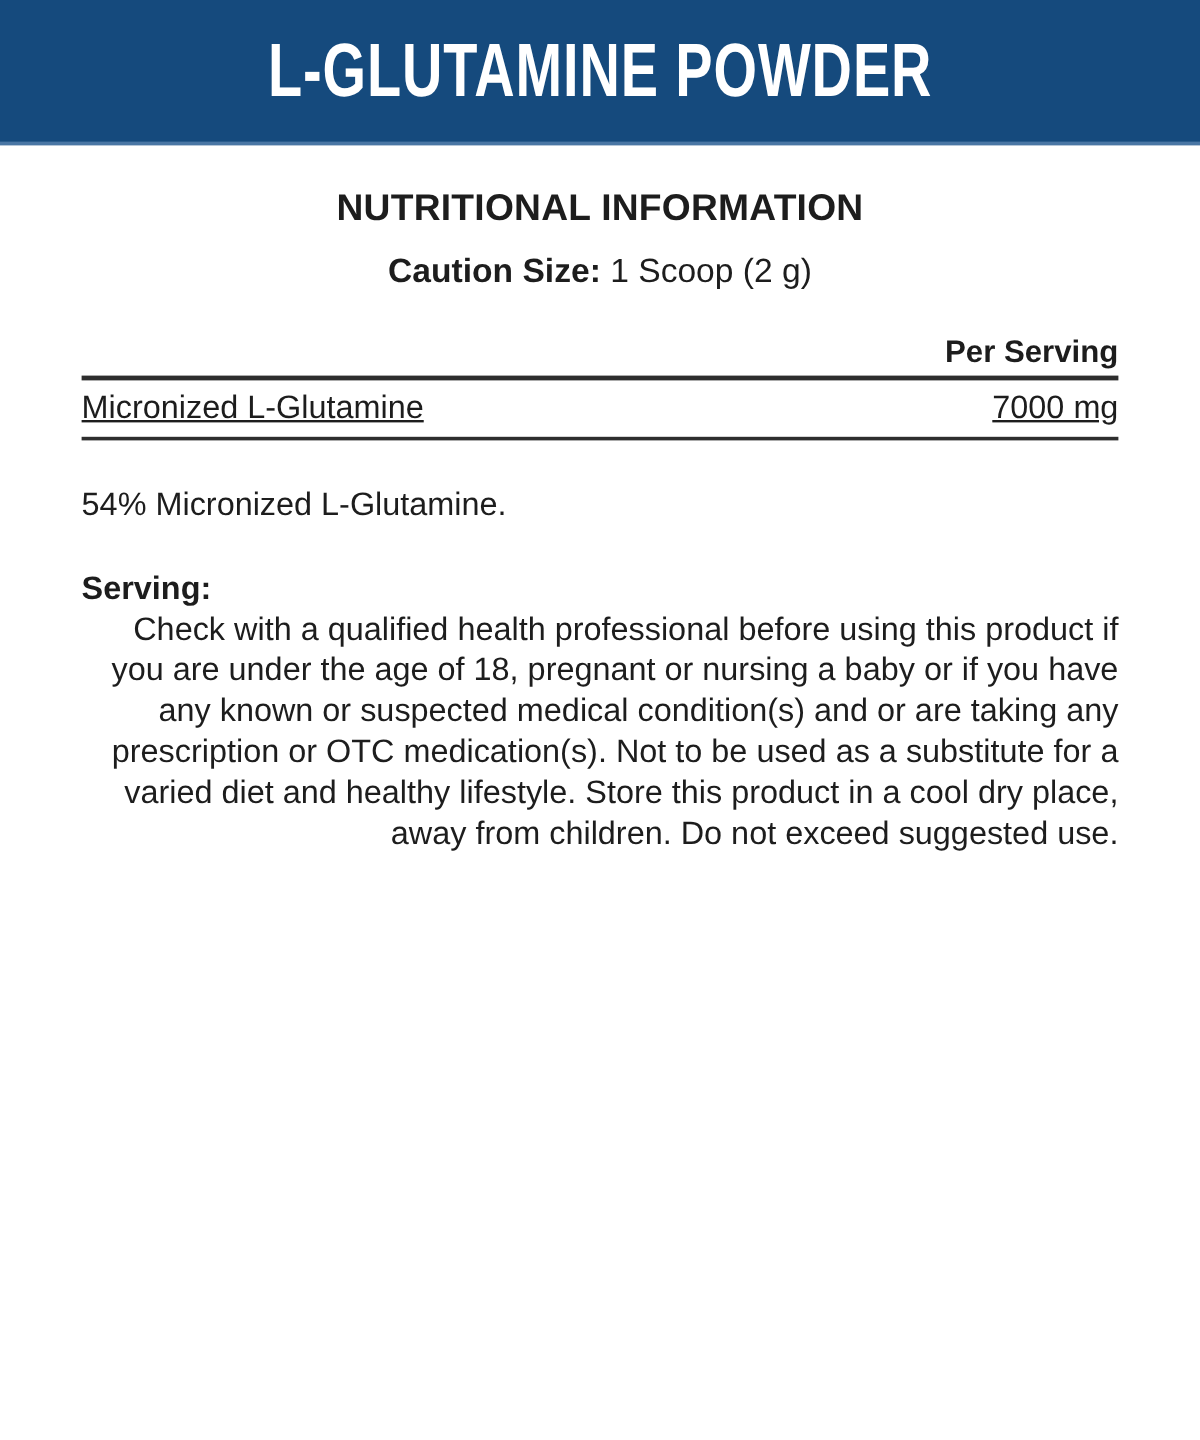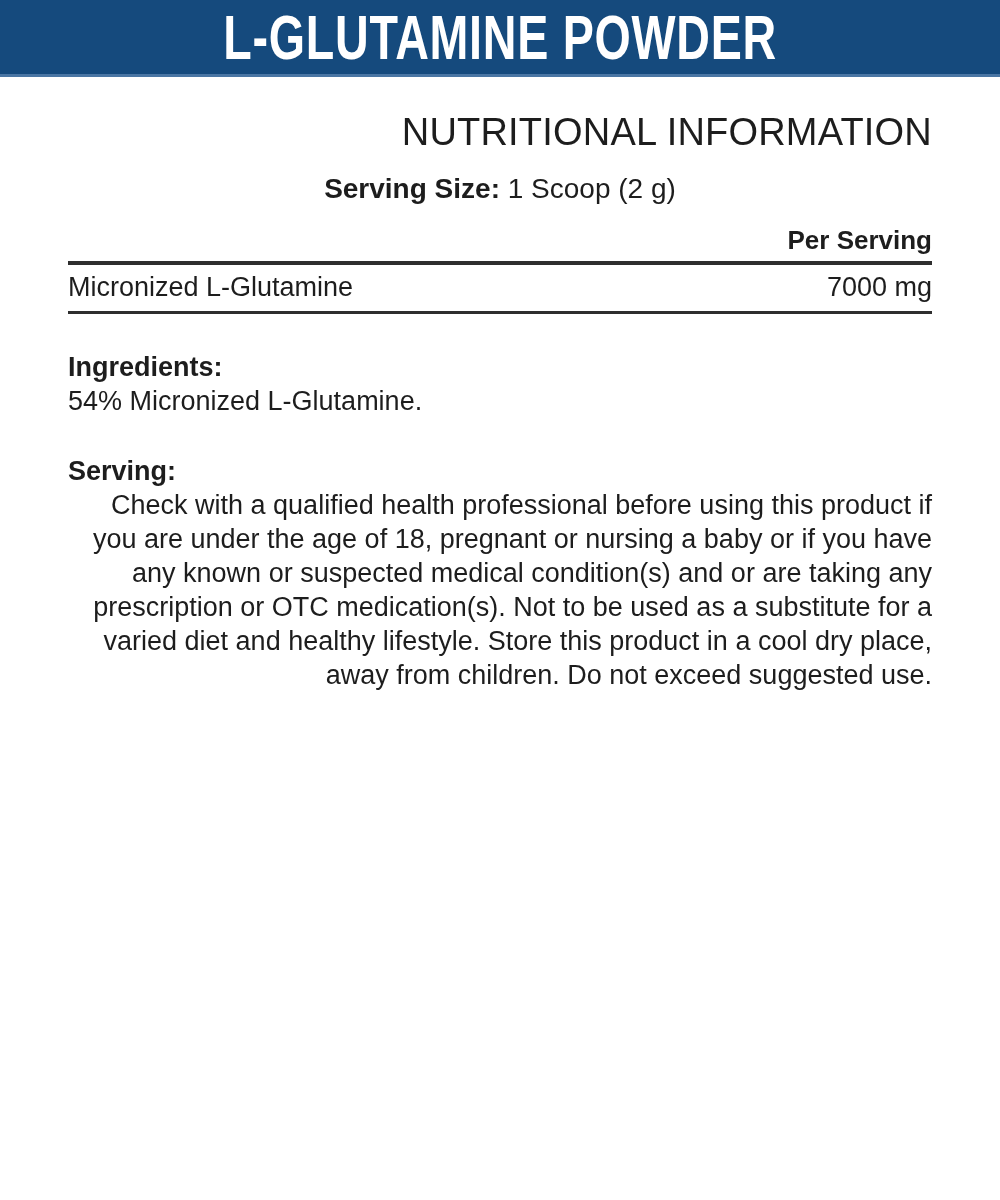--- a/index.html
+++ b/index.html
@@ -10,21 +10,21 @@
     overflow: hidden;
     font-family: "Liberation Sans", sans-serif;
     color: #1d1d1d;
   }
   .page {
     width: 1000px;
     height: 1200px;
     background: #ffffff;
   }
   .banner {
-    height: 77px;
+    height: 121px;
     background: #154a7d;
     border-bottom: 3px solid #4a76a4;
     display: flex;
     align-items: center;
     justify-content: center;
   }
   .banner-title {
     color: #ffffff;
     font-size: 63px;
     font-weight: 700;
@@ -32,90 +32,90 @@
     white-space: nowrap;
     transform: scaleX(0.74);
     transform-origin: center;
     line-height: 1;
   }
   .content {
     padding: 0 68px;
   }
   .nutri-heading {
     margin-top: 36px;
-    text-align: right;
-    font-size: 38px;
-    font-weight: 400;
+    text-align: center;
+    font-size: 31px;
+    font-weight: 700;
     line-height: 1.05;
     letter-spacing: 0.2px;
   }
   .serving {
     margin-top: 21px;
     text-align: center;
     font-size: 28px;
     line-height: 1.05;
   }
   .bold { font-weight: 700; }
-  .table { margin-top: 24px; }
+  .table { margin-top: 40px; }
   .table-header {
     text-align: right;
     font-size: 26px;
     font-weight: 700;
     padding-bottom: 6px;
     line-height: 1.05;
   }
   .rule {
     width: 100%;
     background: #2e2e2e;
   }
   .rule-top { height: 4px; }
   .rule-bottom { height: 3px; }
   .table-row {
     display: flex;
     justify-content: space-between;
     align-items: baseline;
     font-size: 27px;
     padding: 8px 0 10px 0;
     line-height: 1.05;
+    text-decoration: underline;
   }
   .ingredients { margin-top: 36px; }
   .ingredients p, .caution p { font-size: 27px; line-height: 34px; }
   .caution { margin-top: 36px; }
   .caution-text { text-align: right; }
 </style>
 </head>
 <body>
 
 <div class="page">
 
   <header class="banner">
     <h1 class="banner-title">L-GLUTAMINE POWDER</h1>
   </header>
 
   <main class="content">
 
     <h2 class="nutri-heading">NUTRITIONAL INFORMATION</h2>
 
     <p class="serving">
-      <span class="bold">Serving Size:</span>
+      <span class="bold">Caution Size:</span>
       <span>1 Scoop (2 g)</span>
     </p>
 
     <div class="table">
       <div class="table-header">Per Serving</div>
       <div class="rule rule-top"></div>
       <div class="table-row">
         <span>Micronized L-Glutamine</span>
         <span>7000 mg</span>
       </div>
       <div class="rule rule-bottom"></div>
     </div>
 
     <section class="ingredients">
-      <p class="bold">Ingredients:</p>
       <p>54% Micronized L-Glutamine.</p>
     </section>
 
     <section class="caution">
       <p class="bold">Serving:</p>
       <p class="caution-text">Check with a qualified health professional before using this product if you are under the age of 18, pregnant or nursing a baby or if you have any known or suspected medical condition(s) and or are taking any prescription or OTC medication(s). Not to be used as a substitute for a varied diet and healthy lifestyle. Store this product in a cool dry place, away from children. Do not exceed suggested use.</p>
     </section>
 
   </main>
 </div>

